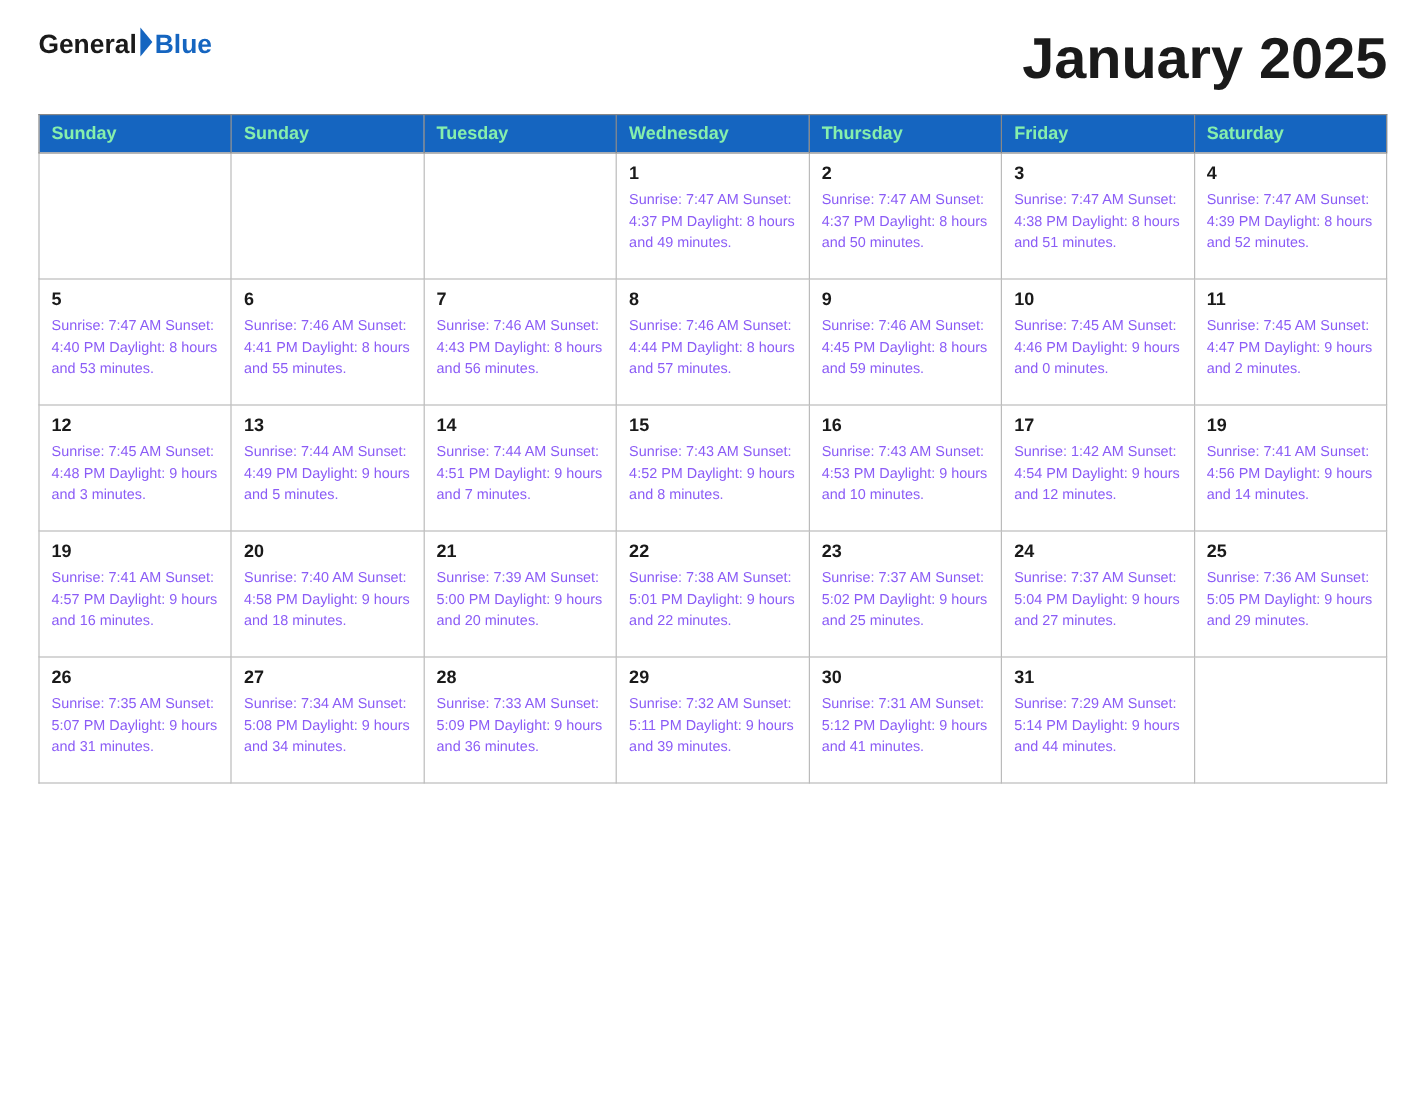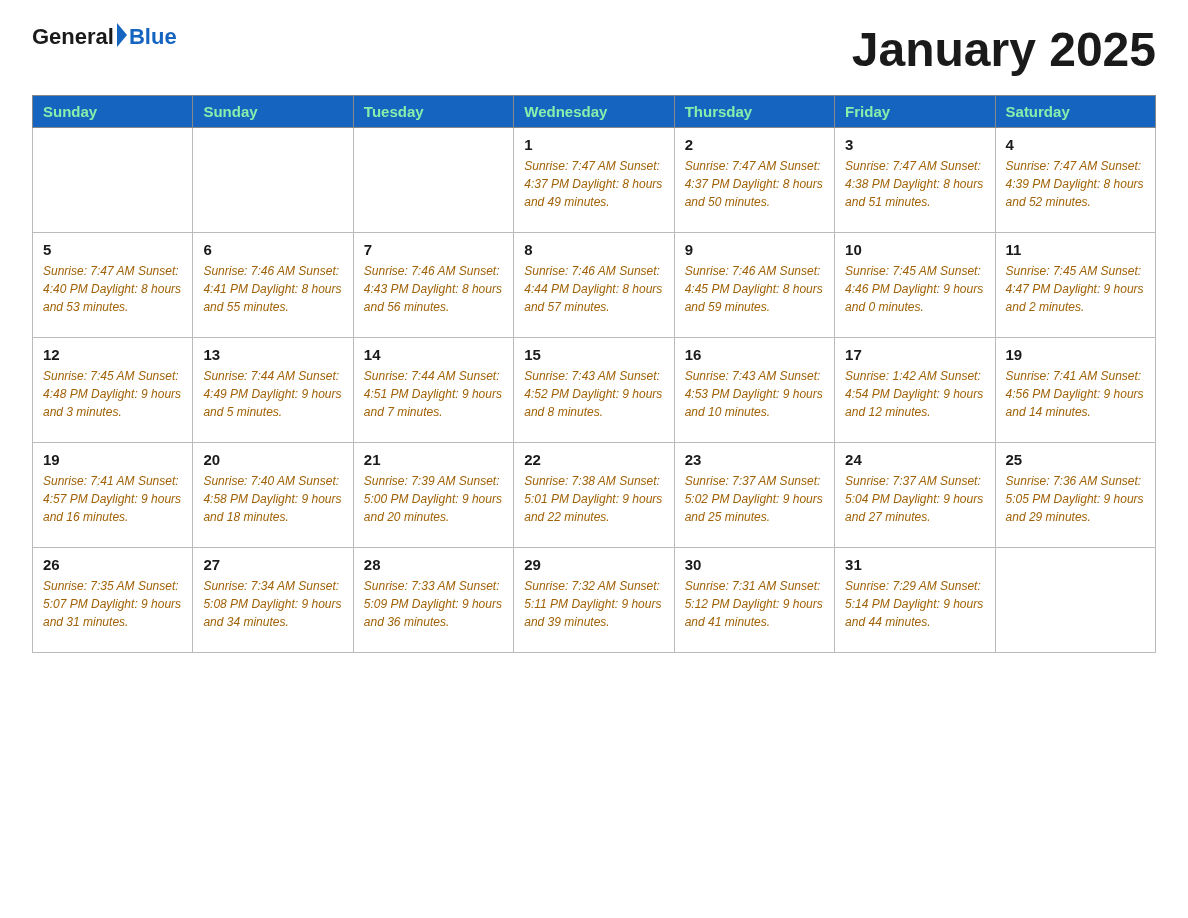--- a/index.html
+++ b/index.html
@@ -84,23 +84,22 @@
     }
     .day-number {
       font-size: 15px;
       font-weight: bold;
       color: #1a1a1a;
       display: block;
       margin-bottom: 4px;
     }
     .day-info {
       font-size: 12px;
-      color: #a16207;
+      color: #8b5cf6;
       line-height: 1.5;
-      font-style: italic;
     }
     .empty-cell {
       background: #fff;
     }
     .calendar tbody tr:nth-child(odd) td {
       background: #fff;
     }
   </style>
 </head>
 <body>

